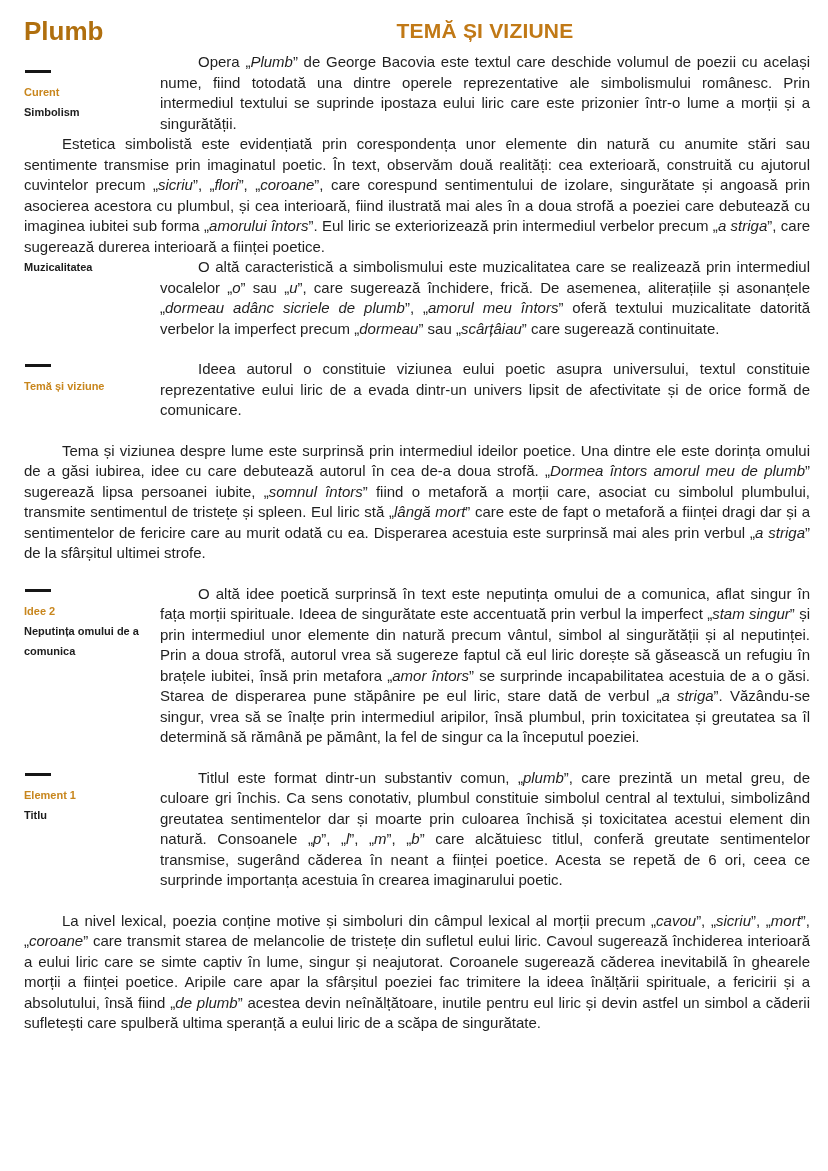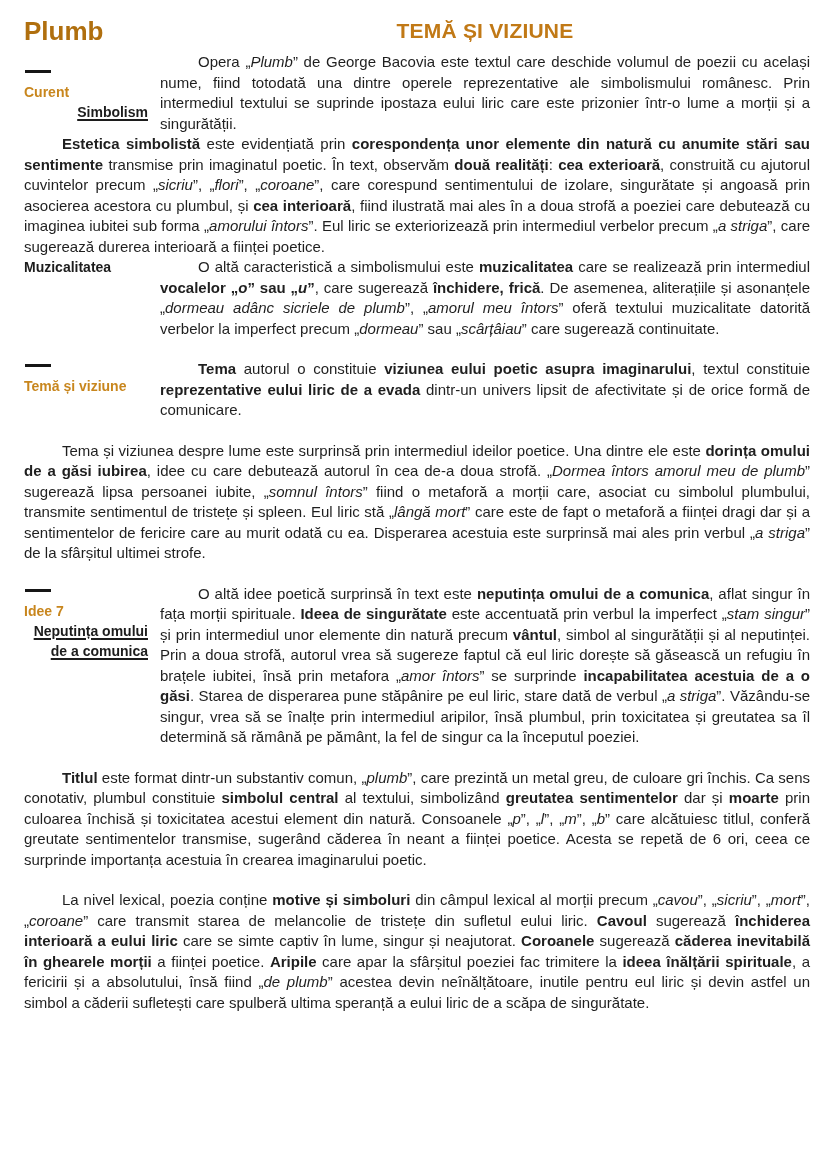--- a/index.html
+++ b/index.html
@@ -41,53 +41,51 @@
     line-height: 30px;
     letter-spacing: 0.2px;
   }
   .section { display: flex; }
   .section.spaced { margin-top: 20px; }
   .notes {
     width: 136px;
     flex-shrink: 0;
     box-sizing: border-box;
     padding-right: 12px;
-    font-size: 14px;
+    font-size: 11px;
     font-weight: bold;
     line-height: 20px;
     color: #1c1c1c;
   }
   .section.first .notes { padding-top: 13px; }
   .dash {
     width: 26px;
     height: 3px;
     background: #161616;
     margin: 5px 0 9px 1px;
   }
   .note-heading { color: var(--note-heading, #c8861d); }
   .note-label { }
   .note-sublabel {
-    text-decoration: underline;
     text-decoration-thickness: 2px;
     text-underline-offset: 2px;
-    text-align: right;
   }
   .content {
     flex: 1;
     min-width: 0;
   }
   p.para {
     margin: 0;
     font-size: 15px;
     line-height: 20.5px;
     text-align: justify;
     text-indent: 38px;
     color: var(--text, #1f1f1f);
   }
-  p.para b { font-weight: bold; }
+  p.para b { font-weight: normal; }
   p.para i { font-style: italic; }
 </style>
 </head>
 <body>
 
 <div class="page">
   <div class="header">
     <div class="doc-title">Plumb</div>
     <div class="page-title">TEMĂ ȘI VIZIUNE</div>
   </div>
@@ -114,39 +112,44 @@
         <div class="content">
           <p class="para"><span>O altă caracteristică a simbolismului este </span><b>muzicalitatea</b><span> care se realizează prin intermediul </span><b>vocalelor „</b><b><i>o</i></b><b>” sau „</b><b><i>u</i></b><b>”</b><span>, care sugerează </span><b>închidere, frică</b><span>. De asemenea, aliterațiile și asonanțele „</span><i>dormeau adânc sicriele de plumb</i><span>”, „</span><i>amorul meu întors</i><span>” oferă textului muzicalitate datorită verbelor la imperfect precum „</span><i>dormeau</i><span>” sau „</span><i>scârțâiau</i><span>” care sugerează continuitate.</span></p>
         </div>
       </section>
       <section class="section spaced">
         <div class="notes">
           <div class="dash"></div>
           <div class="note-heading">Temă și viziune</div>
         </div>
         <div class="content">
-          <p class="para"><b>Tema</b><span> autorul o constituie </span><b>viziunea eului poetic asupra imaginarului</b><span>, textul constituie </span><b>reprezentative eului liric de a evada</b><span> dintr-un univers lipsit de afectivitate și de orice formă de comunicare.</span></p>
+          <p class="para"><b>Ideea</b><span> autorul o constituie </span><b>viziunea eului poetic asupra universului</b><span>, textul constituie </span><b>reprezentative eului liric de a evada</b><span> dintr-un univers lipsit de afectivitate și de orice formă de comunicare.</span></p>
         </div>
       </section>
       <section class="section spaced">
         <div class="content">
           <p class="para"><span>Tema și viziunea despre lume este surprinsă prin intermediul ideilor poetice. Una dintre ele este </span><b>dorința omului de a găsi iubirea</b><span>, idee cu care debutează autorul în cea de-a doua strofă. „</span><i>Dormea întors amorul meu de plumb</i><span>” sugerează lipsa persoanei iubite, „</span><i>somnul întors</i><span>” fiind o metaforă a morții care, asociat cu simbolul plumbului, transmite sentimentul de tristețe și spleen. Eul liric stă „</span><i>lângă mort</i><span>” care este de fapt o metaforă a ființei dragi dar și a sentimentelor de fericire care au murit odată cu ea. Disperarea acestuia este surprinsă mai ales prin verbul „</span><i>a striga</i><span>” de la sfârșitul ultimei strofe.</span></p>
         </div>
       </section>
       <section class="section spaced">
         <div class="notes">
           <div class="dash"></div>
-          <div class="note-heading">Idee 7</div>
+          <div class="note-heading">Idee 2</div>
           <div class="note-sublabel">Neputința omului de a comunica</div>
         </div>
         <div class="content">
           <p class="para"><span>O altă idee poetică surprinsă în text este </span><b>neputința omului de a comunica</b><span>, aflat singur în fața morții spirituale. </span><b>Ideea de singurătate</b><span> este accentuată prin verbul la imperfect „</span><i>stam singur</i><span>” și prin intermediul unor elemente din natură precum </span><b>vântul</b><span>, simbol al singurătății și al neputinței. Prin a doua strofă, autorul vrea să sugereze faptul că eul liric dorește să găsească un refugiu în brațele iubitei, însă prin metafora „</span><i>amor întors</i><span>” se surprinde </span><b>incapabilitatea acestuia de a o găsi</b><span>. Starea de disperarea pune stăpânire pe eul liric, stare dată de verbul „</span><i>a striga</i><span>”. Văzându-se singur, vrea să se înalțe prin intermediul aripilor, însă plumbul, prin toxicitatea și greutatea sa îl determină să rămână pe pământ, la fel de singur ca la începutul poeziei.</span></p>
         </div>
       </section>
       <section class="section spaced">
+        <div class="notes">
+          <div class="dash"></div>
+          <div class="note-heading">Element 1</div>
+          <div class="note-sublabel">Titlu</div>
+        </div>
         <div class="content">
           <p class="para"><b>Titlul</b><span> este format dintr-un substantiv comun, „</span><i>plumb</i><span>”, care prezintă un metal greu, de culoare gri închis. Ca sens conotativ, plumbul constituie </span><b>simbolul central</b><span> al textului, simbolizând </span><b>greutatea sentimentelor</b><span> dar și </span><b>moarte</b><span> prin culoarea închisă și toxicitatea acestui element din natură. Consoanele „</span><i>p</i><span>”, „</span><i>l</i><span>”, „</span><i>m</i><span>”, „</span><i>b</i><span>” care alcătuiesc titlul, conferă greutate sentimentelor transmise, sugerând căderea în neant a ființei poetice. Acesta se repetă de 6 ori, ceea ce surprinde importanța acestuia în crearea imaginarului poetic.</span></p>
         </div>
       </section>
       <section class="section spaced">
         <div class="content">
           <p class="para"><span>La nivel lexical, poezia conține </span><b>motive și simboluri</b><span> din câmpul lexical al morții precum „</span><i>cavou</i><span>”, „</span><i>sicriu</i><span>”, „</span><i>mort</i><span>”, „</span><i>coroane</i><span>” care transmit starea de melancolie de tristețe din sufletul eului liric. </span><b>Cavoul</b><span> sugerează </span><b>închiderea interioară a eului liric</b><span> care se simte captiv în lume, singur și neajutorat. </span><b>Coroanele</b><span> sugerează </span><b>căderea inevitabilă în ghearele morții</b><span> a ființei poetice. </span><b>Aripile</b><span> care apar la sfârșitul poeziei fac trimitere la </span><b>ideea înălțării spirituale</b><span>, a fericirii și a absolutului, însă fiind „</span><i>de plumb</i><span>” acestea devin neînălțătoare, inutile pentru eul liric și devin astfel un simbol a căderii sufletești care spulberă ultima speranță a eului liric de a scăpa de singurătate.</span></p>
         </div>
       </section>
     </div>

